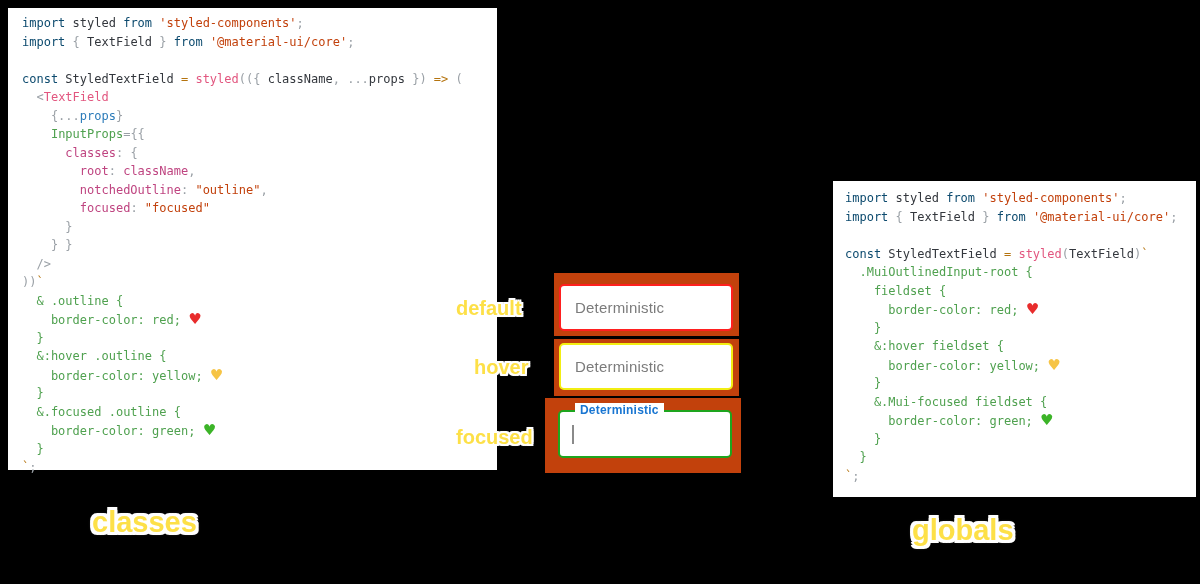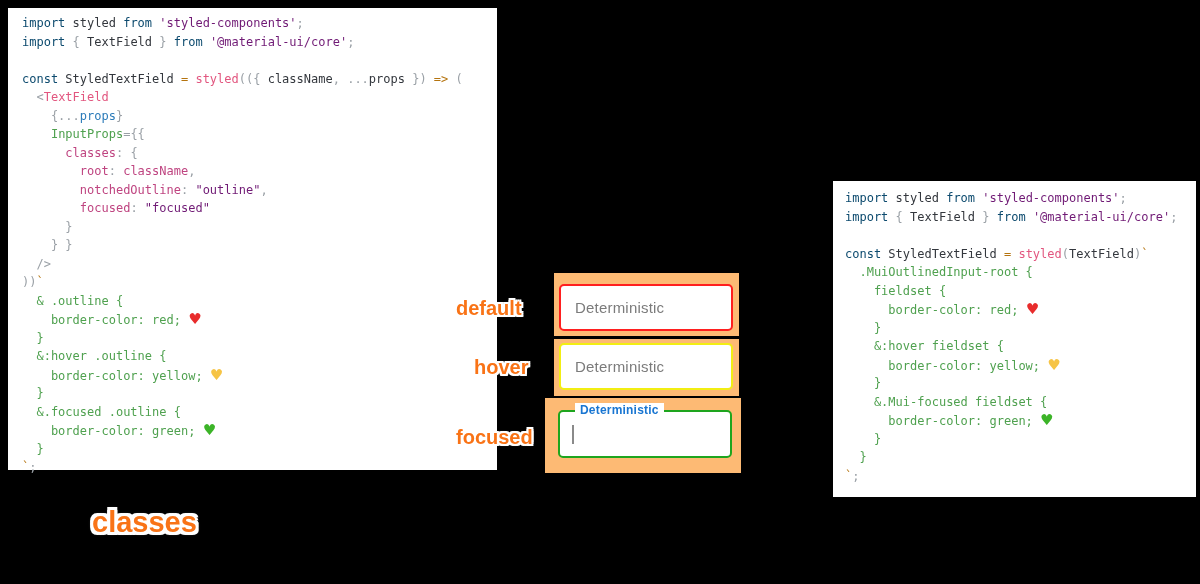--- a/index.html
+++ b/index.html
@@ -7,49 +7,49 @@
          font-family:"Liberation Sans",sans-serif;}
 
   
   .code-card{position:absolute;background:#fff;font-family:"DejaVu Sans Mono",monospace;
              font-size:12px;line-height:18.5px;white-space:pre;color:#33373d;}
   #left-code{left:8px;top:8px;width:489px;height:462px;padding:6px 0 0 14px;box-sizing:border-box;}
   #right-code{left:833px;top:181px;width:363px;height:316px;padding:8px 0 0 12px;box-sizing:border-box;}
   .ln{height:18.5px;}
   .c-kw{color:#0c4a6e;}
   .c-id{color:#33373d;}
-  .c-str{color:#701a75;}
+  .c-str{color:#c2410c;}
   .c-fn{color:#e2567f;}
   .c-prop{color:#bf4480;}
   .c-punc{color:#9aa0a6;}
   .c-op{color:#b5740f;}
   .c-green{color:#4fa14f;margin-top:39px;}
   .c-blue{color:#2b7bb9;}
   .c-hr,.c-hy,.c-hg{font-family:"DejaVu Sans",sans-serif;font-size:15px;}
   .c-hr{color:#e82c2c;}
   .c-hy{color:#f6c445;}
   .c-hg{color:#3cb428;}
 
   
-  .red-label{position:absolute;color:#f97316;font-weight:bold;
+  .red-label{position:absolute;color:#fde047;font-weight:bold;
              font-family:"Liberation Sans",sans-serif;
              text-shadow:-2px -2px 0 #fff,2px -2px 0 #fff,-2px 2px 0 #fff,2px 2px 0 #fff,
                          -2px 0 0 #fff,2px 0 0 #fff,0 -2px 0 #fff,0 2px 0 #fff,0 0 3px #fff;}
   .state-label{font-size:20px;letter-spacing:0px;}
   #label-default{left:456px;top:297px;}
   #label-hover{left:474px;top:356px;}
   #label-focused{left:456px;top:426px;}
   .big-label{font-size:29px;font-weight:900;
              text-shadow:-3px -3px 0 #fff,3px -3px 0 #fff,-3px 3px 0 #fff,3px 3px 0 #fff,
                          -3px 0 0 #fff,3px 0 0 #fff,0 -3px 0 #fff,0 3px 0 #fff,0 0 4px #fff;}
   #label-classes{left:92px;top:506px;}
   #label-globals{left:912px;top:514px;}
 
   
-  .field-card{position:absolute;background:#fdba74;}
+  .field-card{position:absolute;background:#c2410c;}
   #field-default{left:554px;top:273px;width:185px;height:63px;}
   #field-hover{left:554px;top:339px;width:185px;height:57px;}
   #field-focused{left:545px;top:398px;width:196px;height:75px;}
   .field-rect{position:absolute;border-radius:5px;box-sizing:border-box;background:#fff;}
   #field-default .field-rect{left:5px;top:11px;width:174px;height:47px;border:2px solid #ff1f1f;}
   #field-hover .field-rect{left:5px;top:4px;width:174px;height:47px;border:2px solid #f2ee13;}
   #field-focused .field-rect{left:13px;top:12px;width:174px;height:48px;border:2px solid #1ea51e;}
   .field-text{position:absolute;left:14px;top:0;height:100%;display:flex;align-items:center;
               color:#7b7b7b;font-size:15px;letter-spacing:.2px;}
   .notch-label{position:absolute;left:15px;top:-9px;background:#fff;padding:0 5px;
@@ -63,20 +63,21 @@
 
   <div id="left-code" class="code-card"><div class="ln"><span class="c-kw">import</span><span class="c-id"> styled </span><span class="c-kw">from</span><span class="c-str"> 'styled-components'</span><span class="c-punc">;</span></div><div class="ln"><span class="c-kw">import</span><span class="c-punc"> { </span><span class="c-id">TextField</span><span class="c-punc"> } </span><span class="c-kw">from</span><span class="c-str"> '@material-ui/core'</span><span class="c-punc">;</span></div><div class="ln">&nbsp;</div><div class="ln"><span class="c-kw">const</span><span class="c-id"> StyledTextField </span><span class="c-op">=</span><span class="c-fn"> styled</span><span class="c-punc">(({ </span><span class="c-id">className</span><span class="c-punc">, ...</span><span class="c-id">props</span><span class="c-punc"> }) </span><span class="c-op">=&gt;</span><span class="c-punc"> (</span></div><div class="ln"><span class="c-punc">  &lt;</span><span class="c-fn">TextField</span></div><div class="ln"><span class="c-punc">    {...</span><span class="c-blue">props</span><span class="c-punc">}</span></div><div class="ln"><span class="c-punc">    </span><span class="c-green">InputProps</span><span class="c-punc">={{</span></div><div class="ln"><span class="c-punc">      </span><span class="c-prop">classes</span><span class="c-punc">: {</span></div><div class="ln"><span class="c-punc">        </span><span class="c-prop">root</span><span class="c-punc">: </span><span class="c-prop">className</span><span class="c-punc">,</span></div><div class="ln"><span class="c-punc">        </span><span class="c-prop">notchedOutline</span><span class="c-punc">: </span><span class="c-str">"outline"</span><span class="c-punc">,</span></div><div class="ln"><span class="c-punc">        </span><span class="c-prop">focused</span><span class="c-punc">: </span><span class="c-str">"focused"</span></div><div class="ln"><span class="c-punc">      }</span></div><div class="ln"><span class="c-punc">    } }</span></div><div class="ln"><span class="c-punc">  /&gt;</span></div><div class="ln"><span class="c-punc">))</span><span class="c-op">`</span></div><div class="ln"><span class="c-green">  &amp; .outline {</span></div><div class="ln"><span class="c-green">    border-color: red; </span><span class="c-hr">♥</span></div><div class="ln"><span class="c-green">  }</span></div><div class="ln"><span class="c-green">  &amp;:hover .outline {</span></div><div class="ln"><span class="c-green">    border-color: yellow; </span><span class="c-hy">♥</span></div><div class="ln"><span class="c-green">  }</span></div><div class="ln"><span class="c-green">  &amp;.focused .outline {</span></div><div class="ln"><span class="c-green">    border-color: green; </span><span class="c-hg">♥</span></div><div class="ln"><span class="c-green">  }</span></div><div class="ln"><span class="c-op">`</span><span class="c-punc">;</span></div></div>
 
   <div id="right-code" class="code-card"><div class="ln"><span class="c-kw">import</span><span class="c-id"> styled </span><span class="c-kw">from</span><span class="c-str"> 'styled-components'</span><span class="c-punc">;</span></div><div class="ln"><span class="c-kw">import</span><span class="c-punc"> { </span><span class="c-id">TextField</span><span class="c-punc"> } </span><span class="c-kw">from</span><span class="c-str"> '@material-ui/core'</span><span class="c-punc">;</span></div><div class="ln">&nbsp;</div><div class="ln"><span class="c-kw">const</span><span class="c-id"> StyledTextField </span><span class="c-op">=</span><span class="c-fn"> styled</span><span class="c-punc">(</span><span class="c-id">TextField</span><span class="c-punc">)</span><span class="c-op">`</span></div><div class="ln"><span class="c-green">  .MuiOutlinedInput-root {</span></div><div class="ln"><span class="c-green">    fieldset {</span></div><div class="ln"><span class="c-green">      border-color: red; </span><span class="c-hr">♥</span></div><div class="ln"><span class="c-green">    }</span></div><div class="ln"><span class="c-green">    &amp;:hover fieldset {</span></div><div class="ln"><span class="c-green">      border-color: yellow; </span><span class="c-hy">♥</span></div><div class="ln"><span class="c-green">    }</span></div><div class="ln"><span class="c-green">    &amp;.Mui-focused fieldset {</span></div><div class="ln"><span class="c-green">      border-color: green; </span><span class="c-hg">♥</span></div><div class="ln"><span class="c-green">    }</span></div><div class="ln"><span class="c-green">  }</span></div><div class="ln"><span class="c-op">`</span><span class="c-punc">;</span></div></div>
 
   <div id="label-default" class="red-label state-label">default</div>
   <div id="label-hover" class="red-label state-label">hover</div>
   <div id="label-focused" class="red-label state-label">focused</div>
 
   <div id="label-classes" class="red-label big-label">classes</div>
+  <div id="label-globals" class="red-label big-label">globals</div>
 
   <div id="field-default" class="field-card">
     <div class="field-rect">
       <div class="field-text">Deterministic</div>
     </div>
   </div>
 
   <div id="field-hover" class="field-card">
     <div class="field-rect">
       <div class="field-text">Deterministic</div>

